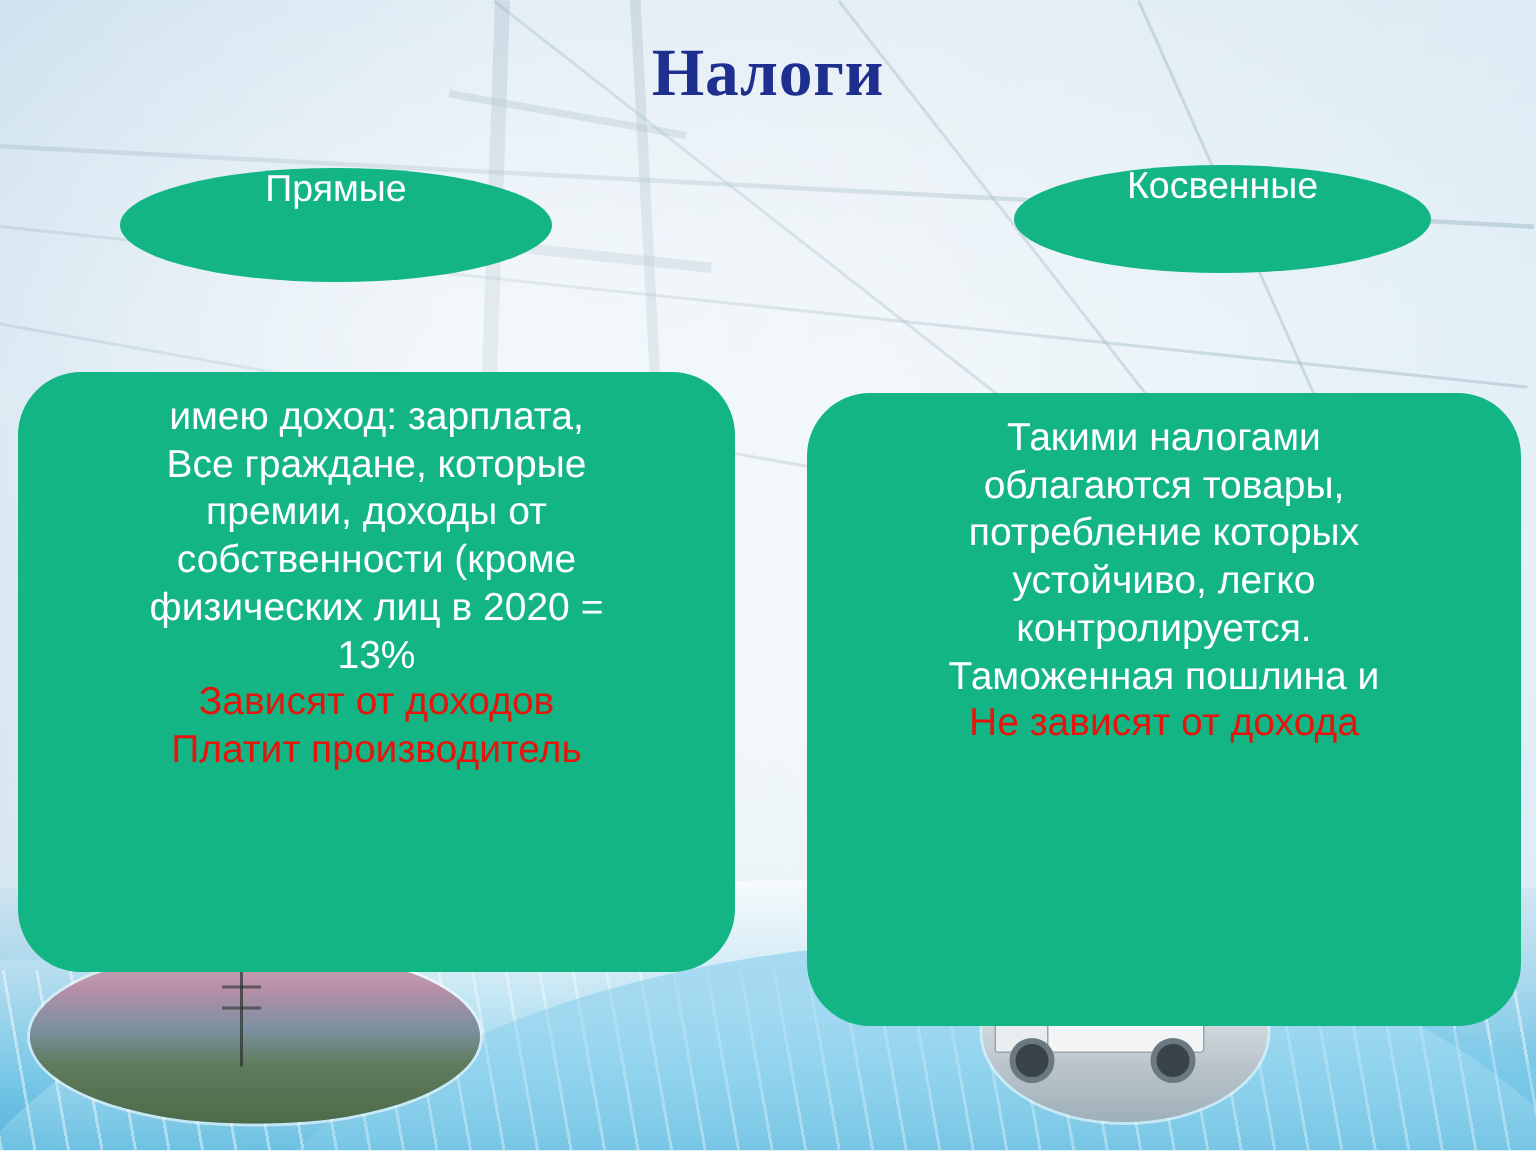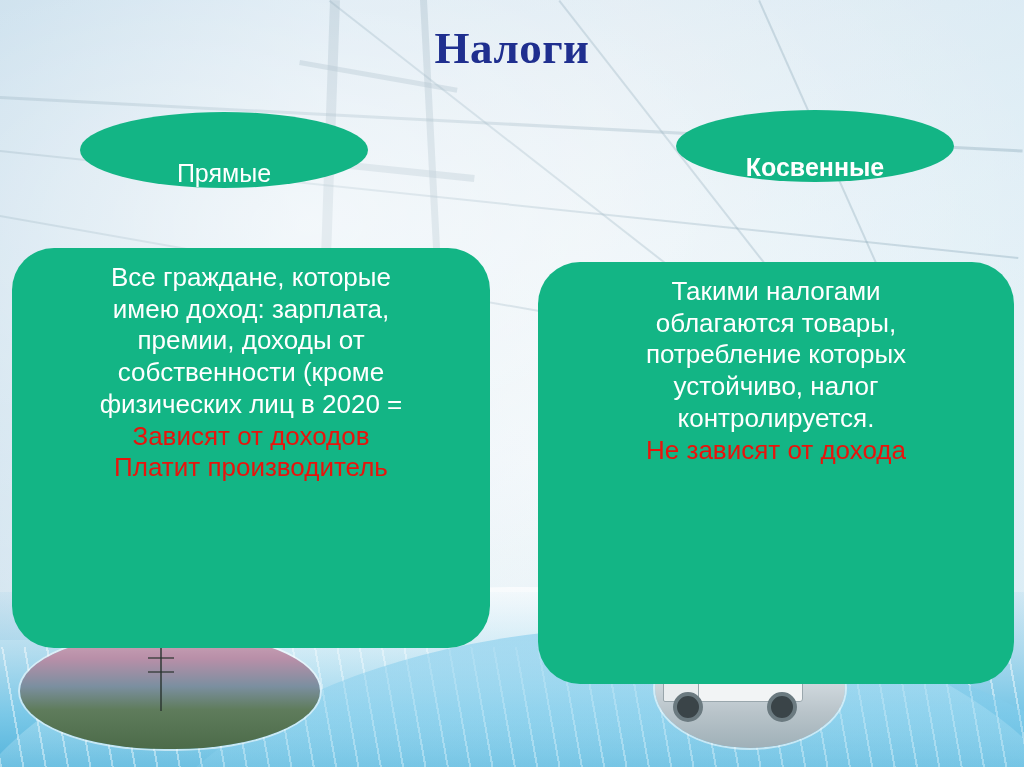--- a/index.html
+++ b/index.html
@@ -150,37 +150,36 @@
     color: #1f2f8f;
     letter-spacing: 0.5px;
   }
 
   
   .ellipse {
     position: absolute;
     background: #13b585;
     border-radius: 50%;
     display: flex;
-    align-items: flex-end;
+    align-items: flex-start;
     justify-content: center;
     color: #ffffff;
     font-size: 25px;
   }
   .ellipse-left {
     left: 80px;
     top: 112px;
     width: 288px;
     height: 76px;
   }
   .ellipse-right {
     left: 676px;
     top: 110px;
     width: 278px;
     height: 72px;
-    font-weight: bold;
   }
 
   
   .box {
     position: absolute;
     background: #13b585;
     border-radius: 42px;
     color: #ffffff;
     text-align: center;
     line-height: 1.22;
@@ -247,31 +246,33 @@
   <div class="title">Налоги</div>
 
   <div class="ellipse ellipse-left">
     <span>Прямые</span>
   </div>
   <div class="ellipse ellipse-right">
     <span>Косвенные</span>
   </div>
 
   <div class="box box-left">
+    <p>имею доход: зарплата,</p>
     <p>Все граждане, которые</p>
-    <p>имею доход: зарплата,</p>
     <p>премии, доходы от</p>
     <p>собственности (кроме</p>
     <p>физических лиц в 2020 =</p>
+    <p>13%</p>
     <p class="line-red">Зависят от доходов</p>
     <p class="line-red">Платит производитель</p>
   </div>
 
   <div class="box box-right">
     <p>Такими налогами</p>
     <p>облагаются товары,</p>
     <p>потребление которых</p>
-    <p>устойчиво, налог</p>
+    <p>устойчиво, легко</p>
     <p>контролируется.</p>
+    <p>Таможенная пошлина и</p>
     <p class="line-red">Не зависят от дохода</p>
   </div>
 
 </div>
 
 </body></html>

